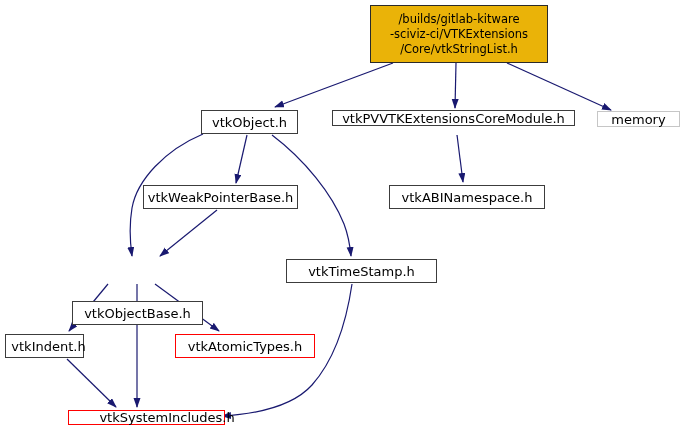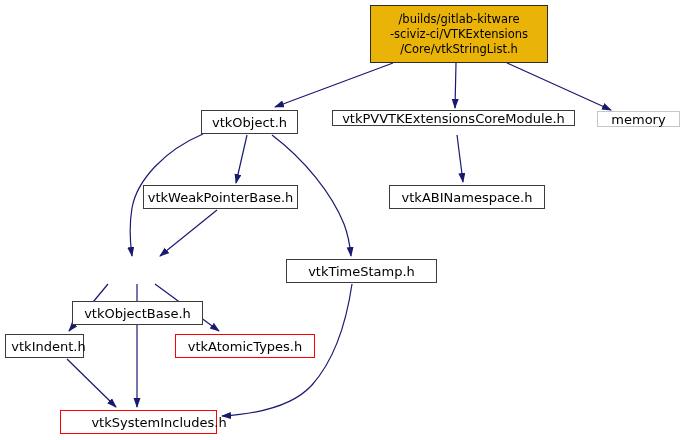--- a/index.html
+++ b/index.html
@@ -27,21 +27,21 @@
   #n-root{left:370px;top:5px;width:178px;height:58px;}
   #n-vtkobject{left:201px;top:110px;width:97px;height:24px;}
   #n-module{left:332px;top:110px;width:243px;height:16px;}
   #n-memory{left:597px;top:111px;width:83px;height:16px;}
   #n-weakpointer{left:143px;top:185px;width:155px;height:24px;}
   #n-abinamespace{left:389px;top:185px;width:156px;height:24px;}
   #n-objectbase{left:72px;top:259px;width:131px;height:24px;margin-top:42px;}
   #n-timestamp{left:286px;top:259px;width:151px;height:24px;}
   #n-indent{left:5px;top:334px;width:79px;height:24px;padding-left:8px;}
   #n-atomictypes{left:175px;top:334px;width:140px;height:24px;}
-  #n-systemincludes{left:60px;top:410px;width:157px;height:24px;padding-left:41px;}
+  #n-systemincludes{left:68px;top:410px;width:157px;height:15px;padding-left:41px;}
 </style>
 </head>
 <body>
 
 <svg id="graph-canvas" width="687" height="440" viewBox="0 0 687 440" xmlns="http://www.w3.org/2000/svg">
   <defs>
     <marker id="arrow" markerUnits="userSpaceOnUse" markerWidth="11" markerHeight="8" refX="9" refY="3.5" orient="auto">
       <path d="M0,0 L10,3.5 L0,7 Z" fill="#191970"></path>
     </marker>
   </defs>

